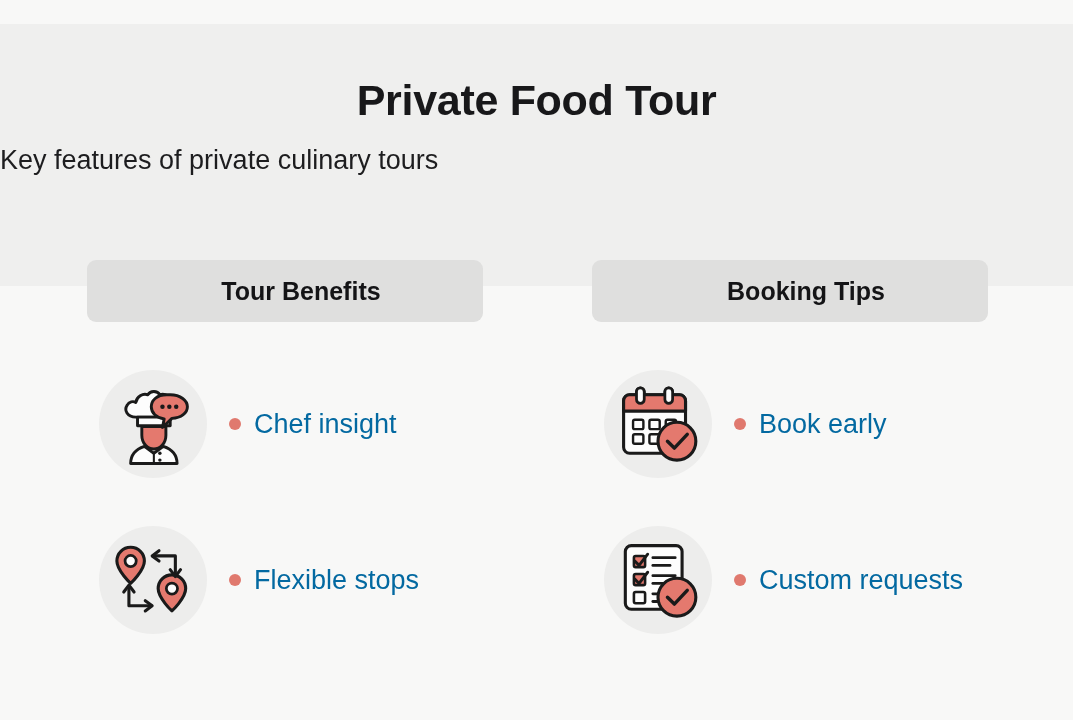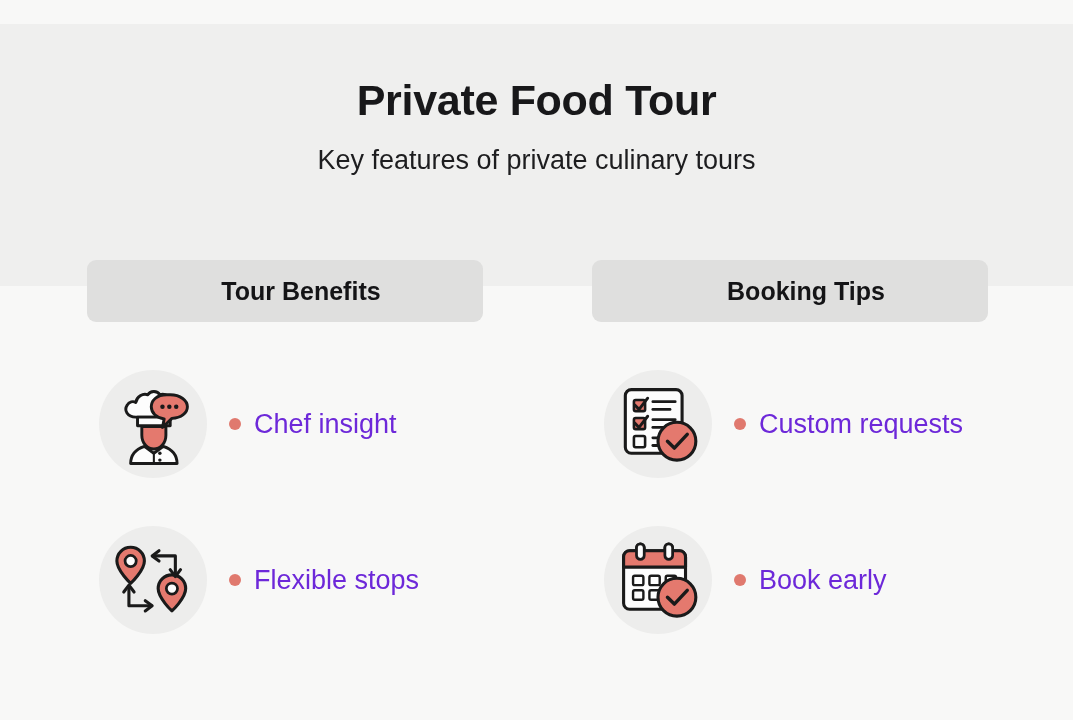--- a/index.html
+++ b/index.html
@@ -31,21 +31,21 @@
     font-size:43px;
     font-weight:bold;
     color:#18181a;
     letter-spacing:-0.3px;
     line-height:1.15;
   }
   .subtitle {
     position:absolute;
     left:0; top:119px;
     width:1073px;
-    text-align:center;
+    text-align:left;
     font-size:27px;
     font-weight:normal;
     color:#1d1d1f;
     line-height:1.3;
   }
   
   .column { position:absolute; top:236px; }
   .column.col-0 { left:87px; width:396px; }
   .column.col-1 { left:592px; width:396px; }
 
@@ -84,21 +84,21 @@
 
   .bullet-dot {
     width:12px; height:12px;
     border-radius:50%;
     background:#e0796e;
     flex:0 0 12px;
     margin-left:22px;
   }
   .item-label {
     font-size:27px;
-    color:#6d28d9;
+    color:#0369a1;
     margin-left:13px;
     white-space:nowrap;
     line-height:1.2;
   }
 </style>
 </head>
 <body>
 
 <div id="infographic">
 
@@ -161,48 +161,20 @@
         <div class="item-label">Flexible stops</div>
       </div>
 
     </div>
   </div>
 
   <div class="column col-1">
     <div class="col-header">Booking Tips</div>
 
     <div class="items">
-
-      <div class="item">
-        <div class="icon-wrap">
-          <svg width="86" height="86" viewBox="0 0 100 100">
-
-            <rect x="12" y="10" width="66" height="74" rx="7" fill="#fdfdfd" stroke="#1a1a1a" stroke-width="3.6"></rect>
-
-            <rect x="22" y="22" width="13" height="13" rx="2" fill="#e4796e" stroke="#1a1a1a" stroke-width="3"></rect>
-            <path d="M23 28 L28 33 L38 20" fill="none" stroke="#1a1a1a" stroke-width="3.4" stroke-linecap="round" stroke-linejoin="round"></path>
-            <line x1="44" y1="24" x2="70" y2="24" stroke="#1a1a1a" stroke-width="3.2" stroke-linecap="round"></line>
-            <line x1="44" y1="33" x2="64" y2="33" stroke="#1a1a1a" stroke-width="3.2" stroke-linecap="round"></line>
-
-            <rect x="22" y="43" width="13" height="13" rx="2" fill="#e4796e" stroke="#1a1a1a" stroke-width="3"></rect>
-            <path d="M23 49 L28 54 L38 41" fill="none" stroke="#1a1a1a" stroke-width="3.4" stroke-linecap="round" stroke-linejoin="round"></path>
-            <line x1="44" y1="45" x2="70" y2="45" stroke="#1a1a1a" stroke-width="3.2" stroke-linecap="round"></line>
-            <line x1="44" y1="54" x2="64" y2="54" stroke="#1a1a1a" stroke-width="3.2" stroke-linecap="round"></line>
-
-            <rect x="22" y="64" width="13" height="13" rx="2" fill="#fdfdfd" stroke="#1a1a1a" stroke-width="3"></rect>
-            <line x1="44" y1="66" x2="62" y2="66" stroke="#1a1a1a" stroke-width="3.2" stroke-linecap="round"></line>
-            <line x1="44" y1="75" x2="56" y2="75" stroke="#1a1a1a" stroke-width="3.2" stroke-linecap="round"></line>
-
-            <circle cx="72" cy="70" r="22" fill="#e4796e" stroke="#1a1a1a" stroke-width="3.6"></circle>
-            <path d="M61 70 L69 78 L84 62" fill="none" stroke="#1a1a1a" stroke-width="4" stroke-linecap="round" stroke-linejoin="round"></path>
-          </svg>
-        </div>
-        <div class="bullet-dot"></div>
-        <div class="item-label">Custom requests</div>
-      </div>
 
       <div class="item">
         <div class="icon-wrap">
           <svg width="86" height="86" viewBox="0 0 100 100">
 
             <rect x="25" y="8" width="9" height="18" rx="4.5" fill="#fdfdfd" stroke="#1a1a1a" stroke-width="3.2"></rect>
             <rect x="58" y="8" width="9" height="18" rx="4.5" fill="#fdfdfd" stroke="#1a1a1a" stroke-width="3.2"></rect>
 
             <rect x="10" y="16" width="72" height="68" rx="7" fill="#fdfdfd" stroke="#1a1a1a" stroke-width="3.6"></rect>
 
@@ -219,16 +191,44 @@
             <rect x="59" y="62" width="12" height="11" rx="2" fill="#fdfdfd" stroke="#1a1a1a" stroke-width="2.8"></rect>
 
             <circle cx="72" cy="70" r="22" fill="#e4796e" stroke="#1a1a1a" stroke-width="3.6"></circle>
             <path d="M61 70 L69 78 L84 62" fill="none" stroke="#1a1a1a" stroke-width="4" stroke-linecap="round" stroke-linejoin="round"></path>
           </svg>
         </div>
         <div class="bullet-dot"></div>
         <div class="item-label">Book early</div>
       </div>
 
+      <div class="item">
+        <div class="icon-wrap">
+          <svg width="86" height="86" viewBox="0 0 100 100">
+
+            <rect x="12" y="10" width="66" height="74" rx="7" fill="#fdfdfd" stroke="#1a1a1a" stroke-width="3.6"></rect>
+
+            <rect x="22" y="22" width="13" height="13" rx="2" fill="#e4796e" stroke="#1a1a1a" stroke-width="3"></rect>
+            <path d="M23 28 L28 33 L38 20" fill="none" stroke="#1a1a1a" stroke-width="3.4" stroke-linecap="round" stroke-linejoin="round"></path>
+            <line x1="44" y1="24" x2="70" y2="24" stroke="#1a1a1a" stroke-width="3.2" stroke-linecap="round"></line>
+            <line x1="44" y1="33" x2="64" y2="33" stroke="#1a1a1a" stroke-width="3.2" stroke-linecap="round"></line>
+
+            <rect x="22" y="43" width="13" height="13" rx="2" fill="#e4796e" stroke="#1a1a1a" stroke-width="3"></rect>
+            <path d="M23 49 L28 54 L38 41" fill="none" stroke="#1a1a1a" stroke-width="3.4" stroke-linecap="round" stroke-linejoin="round"></path>
+            <line x1="44" y1="45" x2="70" y2="45" stroke="#1a1a1a" stroke-width="3.2" stroke-linecap="round"></line>
+            <line x1="44" y1="54" x2="64" y2="54" stroke="#1a1a1a" stroke-width="3.2" stroke-linecap="round"></line>
+
+            <rect x="22" y="64" width="13" height="13" rx="2" fill="#fdfdfd" stroke="#1a1a1a" stroke-width="3"></rect>
+            <line x1="44" y1="66" x2="62" y2="66" stroke="#1a1a1a" stroke-width="3.2" stroke-linecap="round"></line>
+            <line x1="44" y1="75" x2="56" y2="75" stroke="#1a1a1a" stroke-width="3.2" stroke-linecap="round"></line>
+
+            <circle cx="72" cy="70" r="22" fill="#e4796e" stroke="#1a1a1a" stroke-width="3.6"></circle>
+            <path d="M61 70 L69 78 L84 62" fill="none" stroke="#1a1a1a" stroke-width="4" stroke-linecap="round" stroke-linejoin="round"></path>
+          </svg>
+        </div>
+        <div class="bullet-dot"></div>
+        <div class="item-label">Custom requests</div>
+      </div>
+
     </div>
   </div>
 
 </div>
 
 </body></html>

